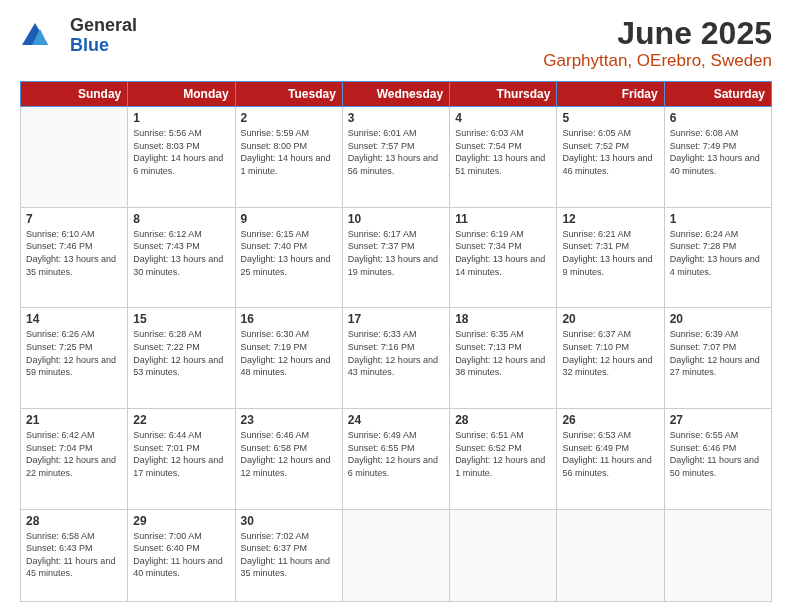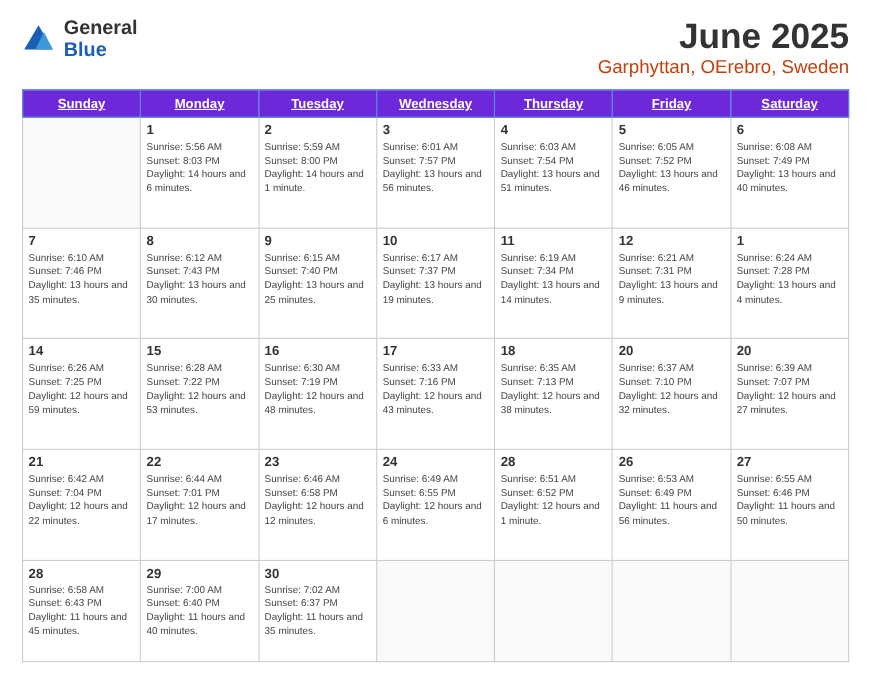--- a/index.html
+++ b/index.html
@@ -19,21 +19,21 @@
     }
     .header {
       display: flex;
       justify-content: space-between;
       align-items: flex-start;
       margin-bottom: 10px;
     }
     .logo {
       display: flex;
       align-items: center;
-      gap: 8px;
+      gap: 20px;
     }
     .logo-text {
       display: flex;
       flex-direction: column;
       font-size: 18px;
       font-weight: bold;
       line-height: 1.1;
     }
     .logo-general { color: #333; }
     .logo-blue { color: #1a5fb4; }
@@ -55,28 +55,27 @@
       color: #c2410c;
     }
     .calendar {
       flex: 1;
       border: 1px solid #ccc;
       border-collapse: collapse;
       width: 100%;
       table-layout: fixed;
     }
     .calendar th {
-      background: #6d28d9;
+      background: #b91c1c;
       color: #fff;
       font-size: 12px;
       font-weight: bold;
-      text-align: center;
+      text-align: right;
       padding: 5px 6px;
       border: 1px solid #5090e0;
-      text-decoration: underline;
     }
     .calendar td {
       vertical-align: top;
       border: 1px solid #ccc;
       padding: 4px 5px;
       font-size: 9.5px;
       color: #333;
       height: 82px;
     }
     .day-num {

